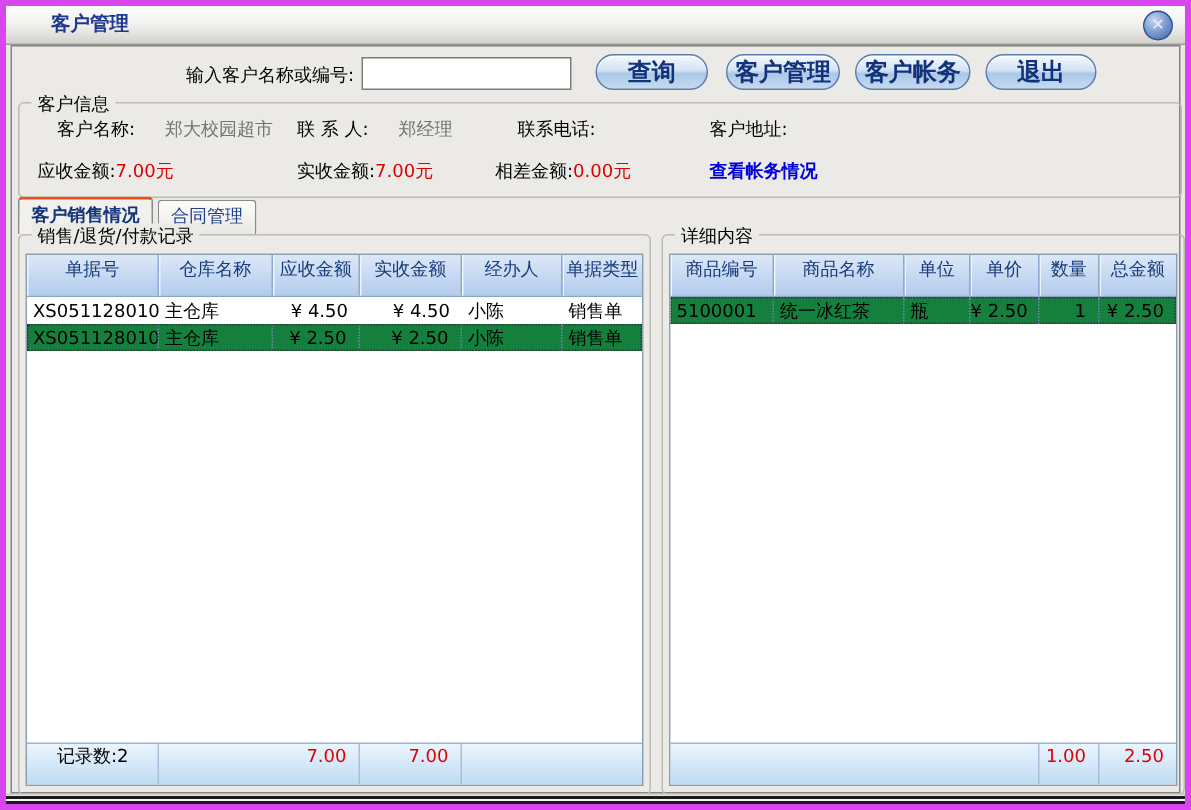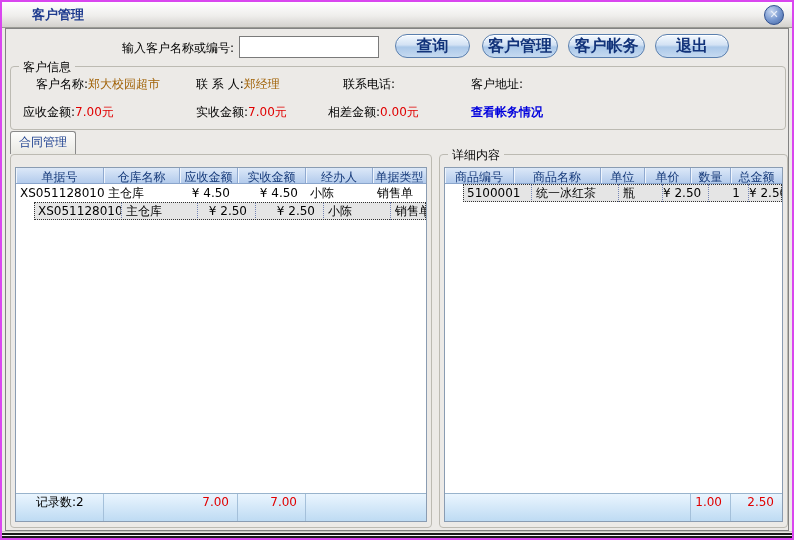--- a/index.html
+++ b/index.html
@@ -1,17 +1,17 @@
 <!DOCTYPE html>
 <html><head>
 <meta charset="utf-8">
 <style>
   * { margin:0; padding:0; box-sizing:border-box; }
   body { font-family:"DejaVu Sans","Liberation Sans",sans-serif; font-size:12px; color:#000; background:#555; }
-  .window { position:relative; width:794px; height:540px; background:#eceae7; border:2px solid #d946ef; overflow:hidden; }
+  .window { position:relative; width:794px; height:540px; background:#eceae7; border:4px solid #d946ef; overflow:hidden; }
 
   
   .titlebar { position:absolute; left:0; top:0; right:0; height:26px;
     background:linear-gradient(#ffffff,#efeeec 55%,#d3d1cd); border-bottom:1px solid #9a9a94; }
   .title { position:absolute; left:30px; top:0; line-height:25px; font-weight:bold; font-size:13px; color:#1d3a8e; }
   .close-btn { position:absolute; right:8px; top:3px; width:20px; height:20px; border-radius:50%;
     background:radial-gradient(circle at 35% 30%, #c6d6f0, #7394cd 55%, #46669f);
     border:1px solid #2f4f8f; color:#e9efif; color:#e9eff9; font-weight:bold; font-size:11px;
     text-align:center; line-height:18px; cursor:pointer; }
 
@@ -26,41 +26,41 @@
   .pill { position:absolute; top:5px; height:24px; border-radius:13px;
     background:linear-gradient(#f4f9fe, #d3e2f4 45%, #abc8e9 55%, #c6daf0);
     border:1px solid #5a7fae; box-shadow:inset 0 1px 0 #ffffff;
     color:#12337a; font-weight:bold; font-size:16px; text-align:center; cursor:pointer; font-family:inherit; }
 
   
   .groupbox { position:absolute; border:1px solid #bcbab2; border-radius:4px; }
   .legend { position:absolute; top:-8px; left:8px; background:#eceae7; padding:0 4px; white-space:nowrap; }
 
   .field { position:absolute; white-space:nowrap; }
-  .v-blue { color:#a16207; }
+  .v-blue { color:#737373;margin-left:20px; }
   .v-red  { color:#e00000; }
   .link   { color:#0000dd; font-weight:bold; cursor:pointer; }
 
   
   .tabs { position:absolute; left:4px; top:104px; height:21px; display:flex; align-items:flex-end; }
   .tab { border:1px solid #8a8a8a; border-bottom:none; border-radius:3px 3px 0 0;
     padding:2px 8px 3px; margin-right:3px; background:linear-gradient(#fdfdfc,#e9e8e3);
     color:#1c3f8f; cursor:pointer; white-space:nowrap; }
   .tab.active { border-top:2px solid #e8511c; background:#f2f0ed; font-weight:bold; color:#15357a; padding-bottom:4px; }
 
   
   .tablebox { position:absolute; left:4px; right:4px; top:12px; bottom:5px;
     border:1px solid #8a9cb2; background:#fff; display:flex; flex-direction:column; overflow:hidden; }
-  .thead { display:flex; height:16px; flex:none; background:linear-gradient(#dce8f8,#b3cbec);
+  .thead { display:flex; height:28px; flex:none; background:linear-gradient(#dce8f8,#b3cbec);
     color:#163a7a; border-bottom:1px solid #8aa5cc;font-family:Liberation Serif, serif; }
   .th { line-height:19px; text-align:center; overflow:hidden; white-space:nowrap;
     border-right:1px solid #8fa9d0; box-shadow:inset 1px 0 0 #eff5fd; cursor:pointer; }
   .th:last-child { border-right:none; }
   .trow { display:flex; height:18px; flex:none; line-height:18px; cursor:pointer; }
-  .trow.selected { background:#e5e5e5; outline:1px dotted #333; outline-offset:-1px;margin-left:18px; }
+  .trow.selected { background:#15803d; outline:1px dotted #333; outline-offset:-1px; }
   .td { overflow:hidden; white-space:nowrap; }
   .trow.selected .td { border-right:1px dotted #7585b5; }
   .trow.selected .td:last-child { border-right:none; }
   .al { text-align:left; padding-left:4px; }
   .ar { text-align:right; padding-right:8px; }
   .spacer { flex:1; background:#fff; }
   .tfoot { display:flex; height:28px; flex:none; line-height:17px;
     background:linear-gradient(#eaf5fe,#bedbf3); border-top:1px solid #98b3cc; }
   .fc { overflow:hidden; white-space:nowrap; }
   .div-r { border-right:1px solid #a4c0da; }
@@ -119,24 +119,26 @@
       <div class="field" style="left:185px;top:37px;">
         <span>实收金额:</span><span class="v-red">7.00元</span>
       </div>
       <div class="field" style="left:317px;top:37px;">
         <span>相差金额:</span><span class="v-red">0.00元</span>
       </div>
       <div class="field link" style="left:460px;top:37px;">查看帐务情况</div>
     </div>
 
     <div class="tabs">
+      <div class="tab active">客户销售情况</div>
       <div class="tab">合同管理</div>
     </div>
 
     <div class="groupbox" style="left:4px;top:125px;width:422px;height:374px;">
+      <span class="legend">销售/退货/付款记录</span>
       <div class="tablebox">
         <div class="thead">
           <div class="th lt0">单据号</div>
           <div class="th lt1">仓库名称</div>
           <div class="th lt2">应收金额</div>
           <div class="th lt3">实收金额</div>
           <div class="th lt4">经办人</div>
           <div class="th lt5">单据类型</div>
         </div>
         <div class="trow">

